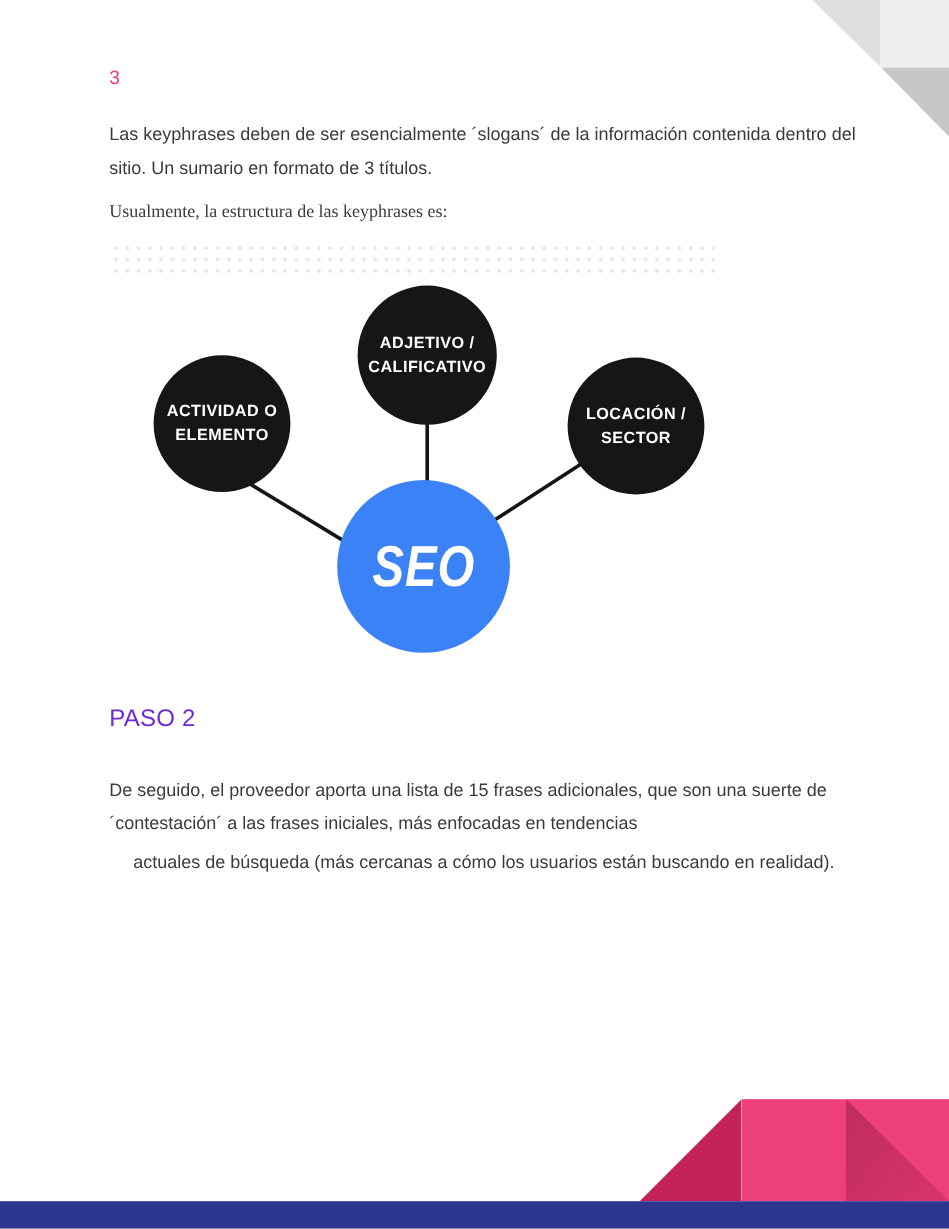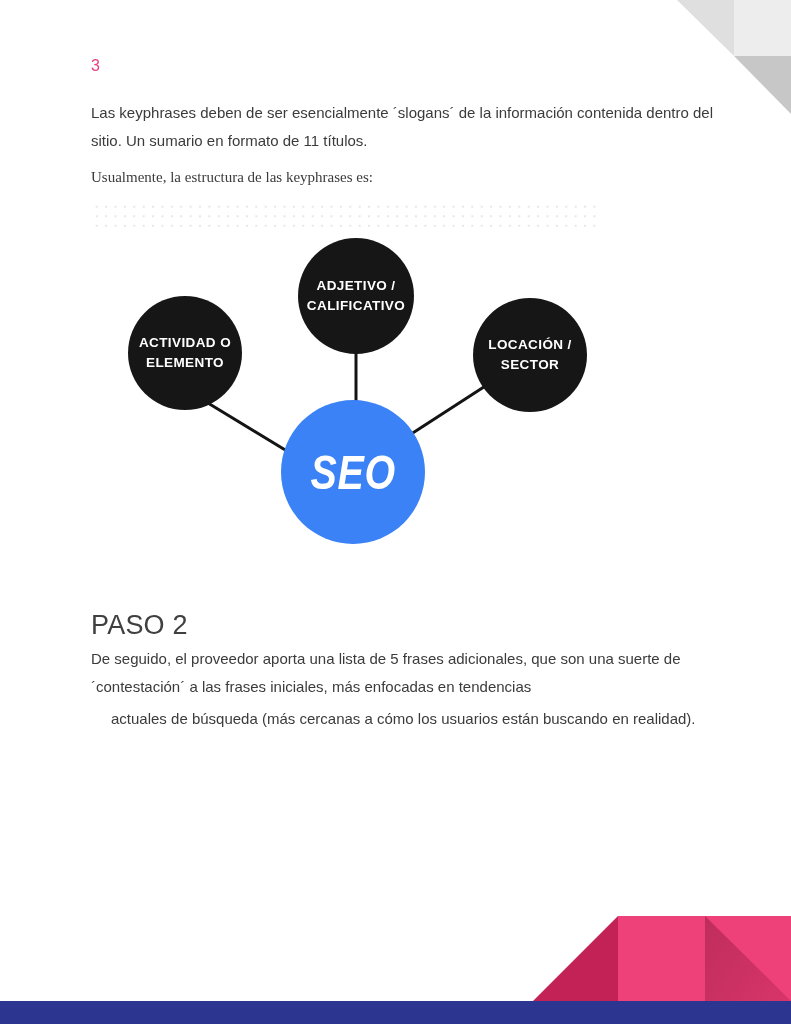--- a/index.html
+++ b/index.html
@@ -34,22 +34,22 @@
   .body-text{
     position:absolute;left:91px;
     width:628px;
     font-size:15px;line-height:28px;color:#3b3b3b;
   }
   .p1{top:99px;}
   .p2{top:163px;font-family:Liberation Serif, serif;}
   .p3{top:645px;}
   .p4{top:705px;margin-left:20px;}
   .paso-heading{
-    position:absolute;left:91px;top:610px;
-    font-size:27px;color:#404040;letter-spacing:0.2px;
+    position:absolute;left:91px;top:588px;
+    font-size:20px;color:#6d28d9;letter-spacing:0.2px;
   }
   
   .dots{
     position:absolute;left:92px;top:200px;width:508px;height:28px;
     background-image:radial-gradient(circle, #e6e6e6 1.3px, transparent 1.5px);
     background-size:9.4px 9.5px;
     background-position:0 2px;
   }
   
   .diagram{position:absolute;left:0;top:230px;width:791px;height:320px;}
@@ -103,21 +103,21 @@
 <div class="page">
 
   <div>
     <div class="corner-tri-upper"></div>
     <div class="corner-square"></div>
     <div class="corner-tri-lower"></div>
   </div>
 
   <div class="page-number">3</div>
 
-  <div class="body-text p1">Las keyphrases deben de ser esencialmente ´slogans´  de la información contenida dentro del sitio. Un sumario en formato de 11 títulos.</div>
+  <div class="body-text p1">Las keyphrases deben de ser esencialmente ´slogans´  de la información contenida dentro del sitio. Un sumario en formato de 3 títulos.</div>
   <div class="body-text p2">Usualmente, la estructura de las keyphrases es:</div>
 
   <div class="dots"></div>
 
   <div class="diagram">
     <svg width="791" height="320" viewBox="0 0 791 320">
       <line x1="356" y1="118" x2="356" y2="244" stroke="#141414" stroke-width="3"></line>
       <line x1="203" y1="170" x2="305" y2="232" stroke="#141414" stroke-width="3"></line>
       <line x1="490" y1="153" x2="405" y2="208" stroke="#141414" stroke-width="3"></line>
     </svg>
@@ -142,21 +142,21 @@
         <div>SECTOR</div>
       </div>
     </div>
 
     <div class="node node-seo">
       <div class="seo-label">SEO</div>
     </div>
   </div>
 
   <div class="paso-heading">PASO 2</div>
-  <div class="body-text p3">De seguido, el proveedor aporta una lista de 5 frases adicionales, que son una suerte de ´contestación´ a las frases iniciales, más enfocadas en tendencias</div>
+  <div class="body-text p3">De seguido, el proveedor aporta una lista de 15 frases adicionales, que son una suerte de ´contestación´ a las frases iniciales, más enfocadas en tendencias</div>
   <div class="body-text p4">actuales de búsqueda (más cercanas a cómo los usuarios están buscando en realidad).</div>
 
   <div>
     <div class="foot-tri-crimson"></div>
     <div class="foot-rect-pink"></div>
     <div class="foot-rect-shaded"></div>
     <div class="foot-bar-blue"></div>
   </div>
 
 </div>

